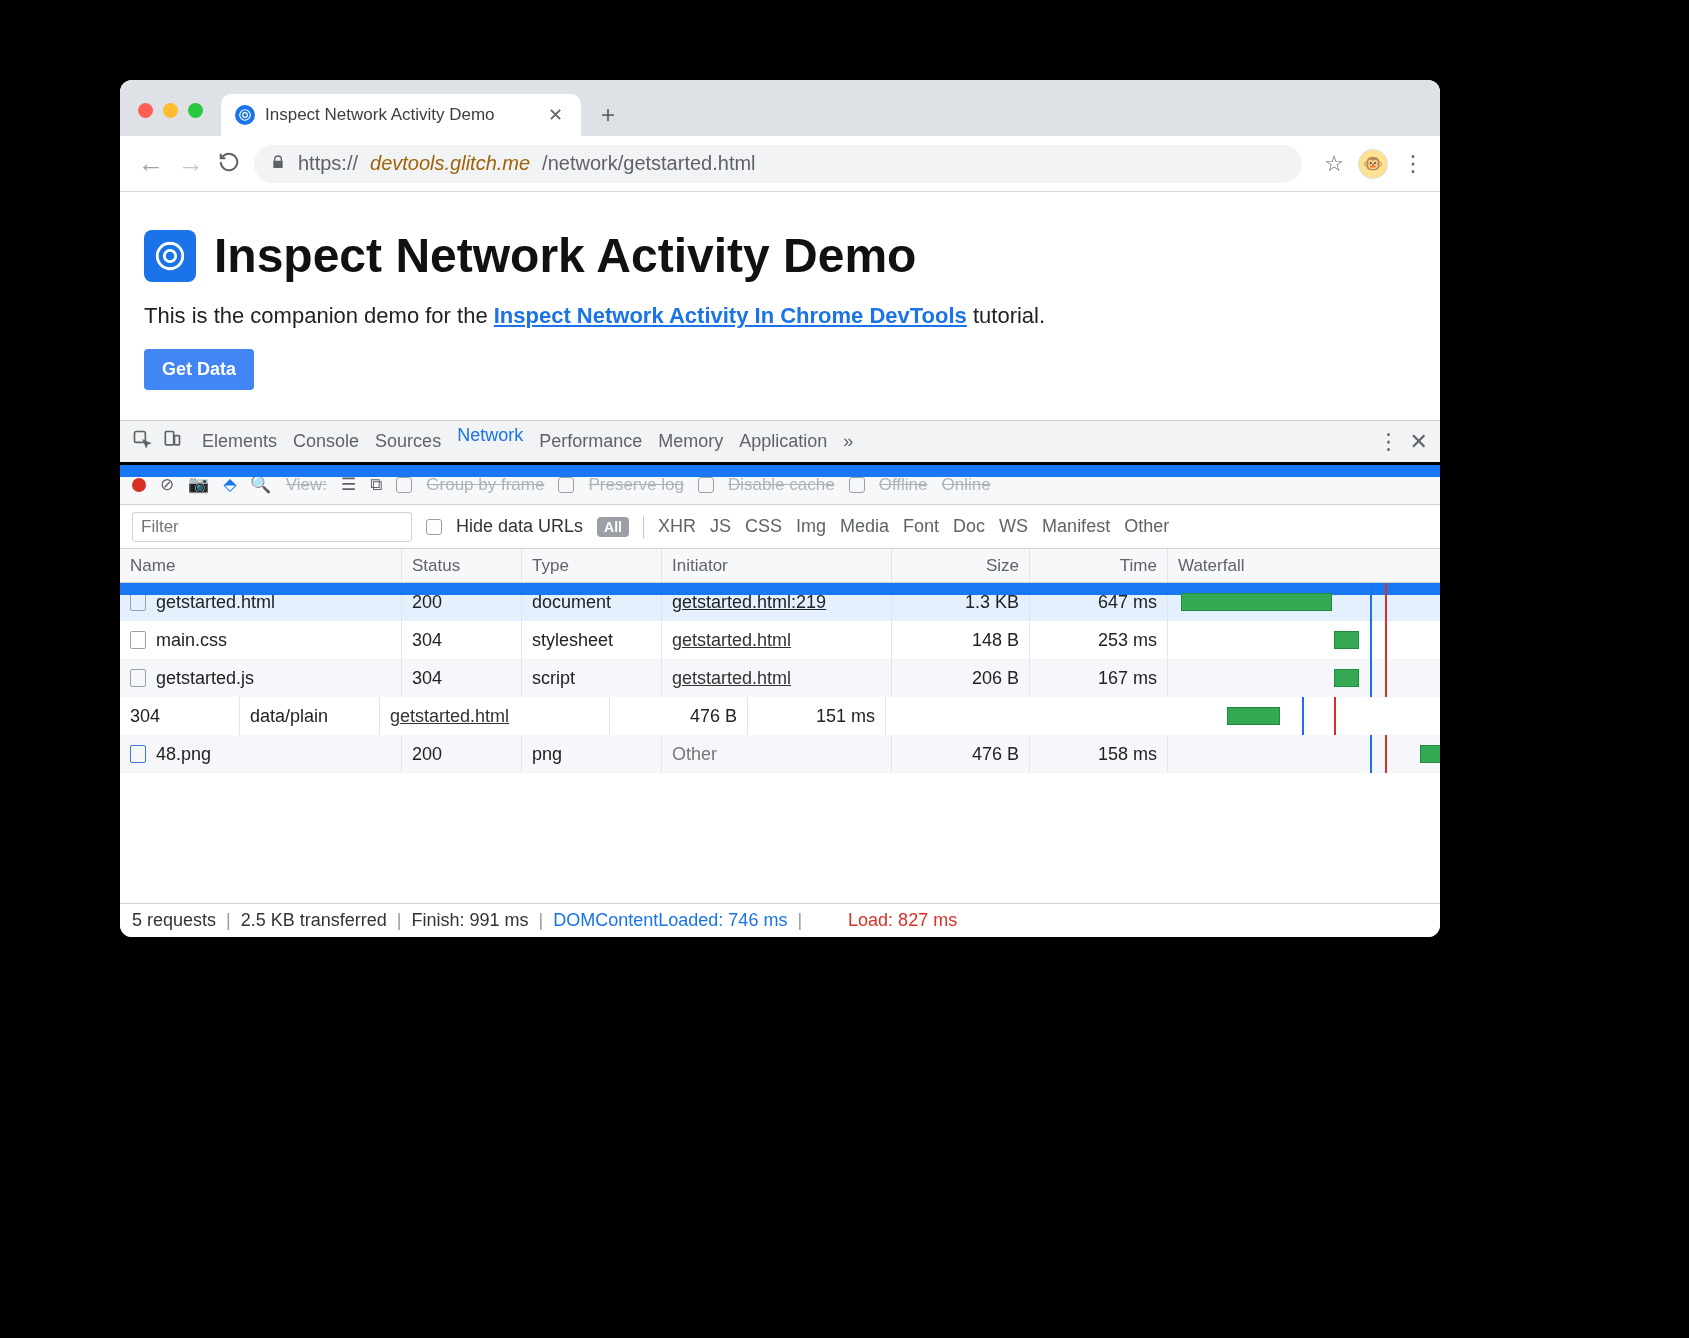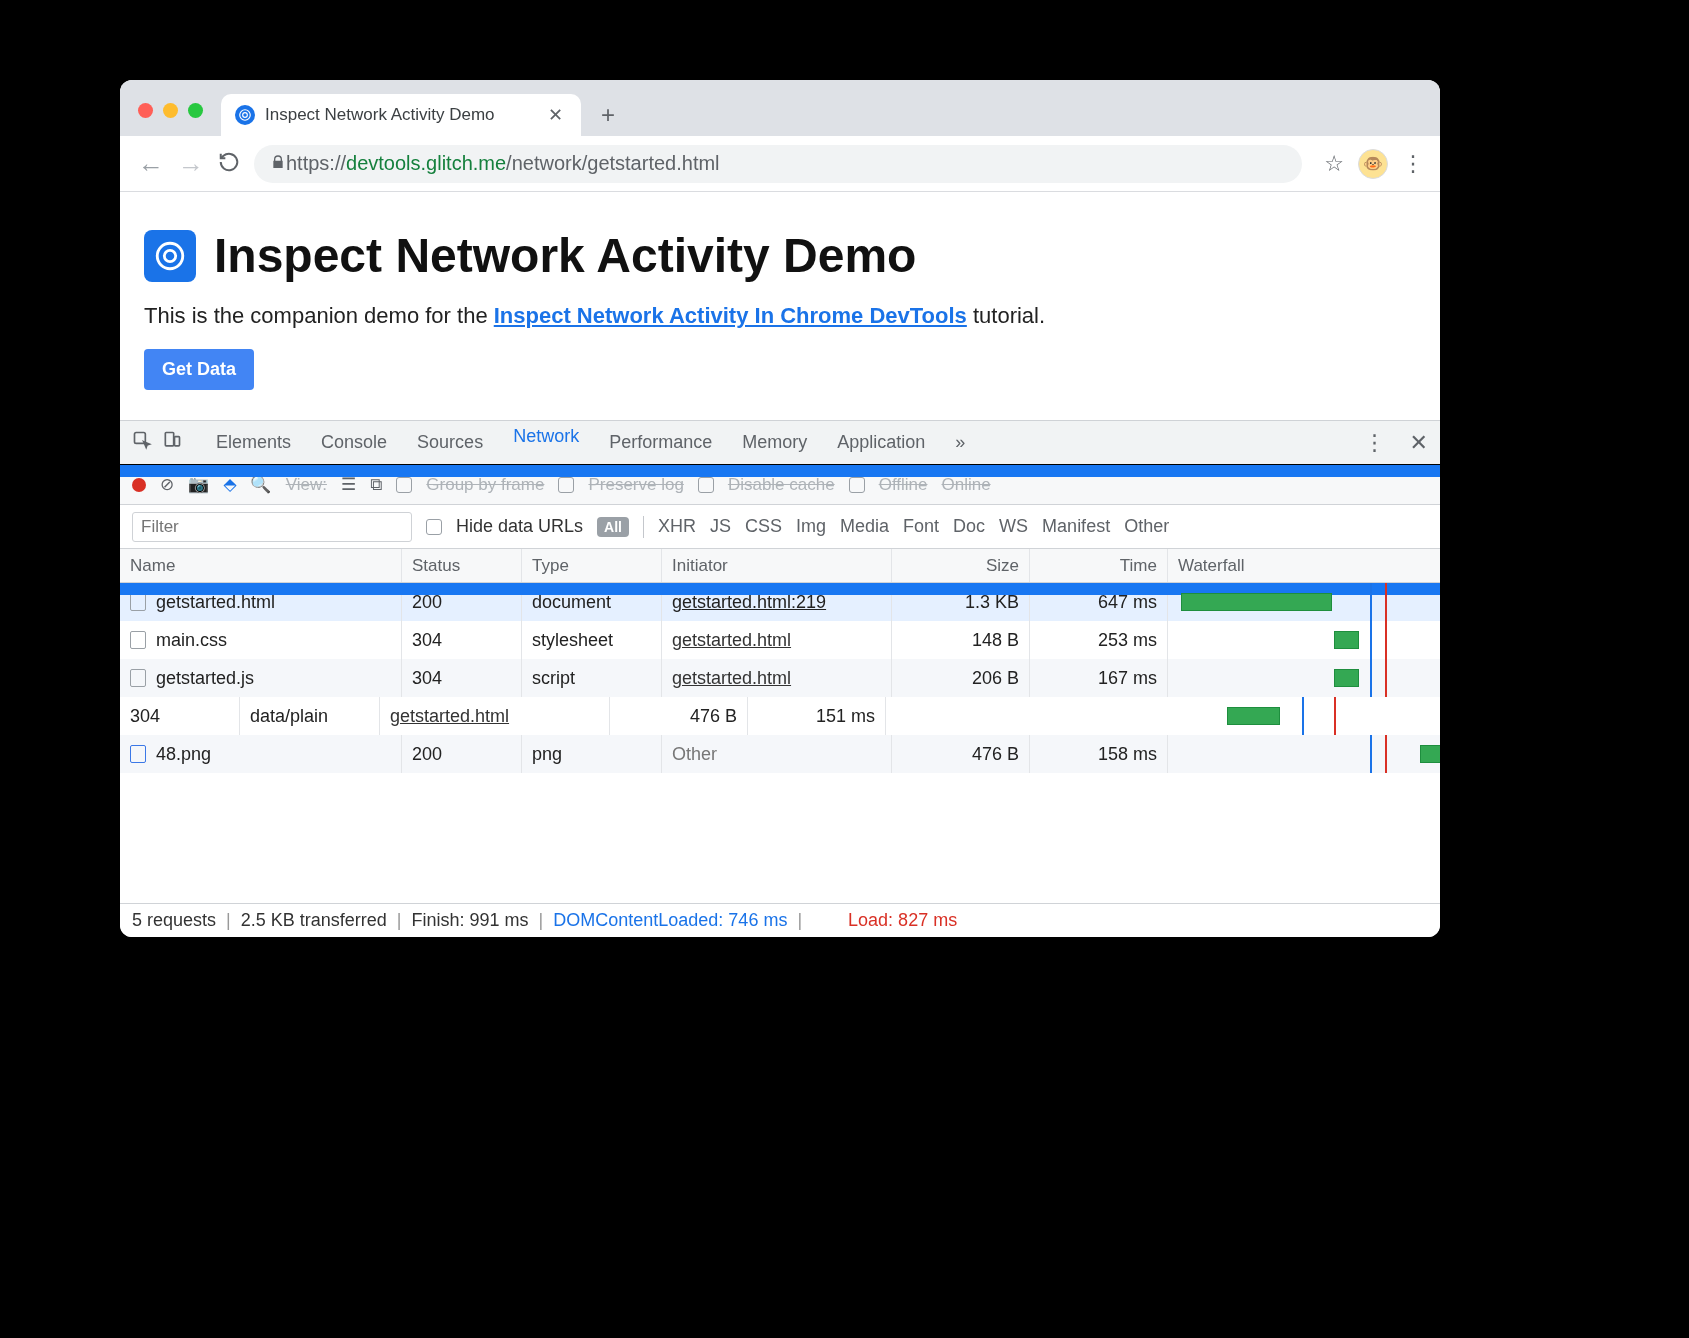--- a/index.html
+++ b/index.html
@@ -36,43 +36,43 @@
 
   
   .toolbar {
     display:flex; align-items:center; gap:14px;
     height:56px; padding:0 18px; border-bottom:1px solid #dadce0;
   }
   .nav-arrow { color:#9aa0a6; font-size:26px; }
   .nav-arrow.fwd { color:#c4c7cc; }
   .reload svg{width:22px;height:22px;}
   .omnibox {
-    flex:1; display:flex; align-items:center; gap:0;
+    flex:1; display:flex; align-items:center; gap:12px;
     height:38px; border-radius:20px; background:#f1f3f4; padding:0 16px;
     font-size:20px; color:#5f6368;
   }
   .omnibox .lock{color:#5f6368;}
-  .omnibox .url-dark{color:#15803d;}
+  .omnibox .url-dark{color:#a16207;font-style:italic;}
   .star{color:#5f6368;font-size:22px;margin-left:8px;}
   .avatar{width:30px;height:30px;border-radius:50%;background:#fde293;border:1px solid #dadce0;display:flex;align-items:center;justify-content:center;font-size:16px;}
   .kebab{font-size:22px;color:#5f6368;letter-spacing:-2px;}
 
   
   .page { padding: 36px 24px 30px 24px; }
   .page-head { display:flex; align-items:center; gap:18px; margin-bottom:20px;}
   .page-icon{width:52px;height:52px;border-radius:8px;background:#1a73e8;display:flex;align-items:center;justify-content:center;}
   .page-icon svg{width:34px;height:34px;}
   .page-title{font-size:48px;font-weight:800;color:#111;}
   .page-text{font-size:22px;color:#222;margin-bottom:20px;}
   .page-text a{color:#1a73e8;font-weight:700;text-decoration:underline;}
   .getdata{background:#4285f4;color:#fff;border:none;border-radius:4px;padding:10px 18px;font-size:18px;font-weight:600;}
 
   
   .devtools{border-top:1px solid #cfd2d6;}
-  .dt-tabs{display:flex;align-items:center;height:44px;background:#f1f3f4;border-bottom:1px solid #000000;padding:0 12px;gap:26px;font-size:18px;color:#5f6368;}
+  .dt-tabs{display:flex;align-items:center;height:44px;background:#f1f3f4;border-bottom:3px solid #000000;padding:0 12px;gap:12px;font-size:18px;color:#5f6368;}
   .dt-tabs .tool-icons{display:flex;gap:10px;align-items:center;margin-right:6px;}
   .dt-tabs .tool-icons svg{width:20px;height:20px;}
   .dt-tab{cursor:pointer;padding:10px 2px;}
   .dt-tab.active{color:#1a73e8;border-bottom:3px solid #1a73e8;padding-bottom:20px;}
   .dt-tabs .spacer{flex:1;}
   .dt-close{font-size:22px;}
 
   
   .net-options{display:flex;align-items:center;gap:14px;height:40px;background:#f7f8f9;border-bottom:1px solid #d0d3d7;padding:0 12px;font-size:17px;color:#5f6368;}
   .record-dot{width:14px;height:14px;border-radius:50%;background:#d93025;}

